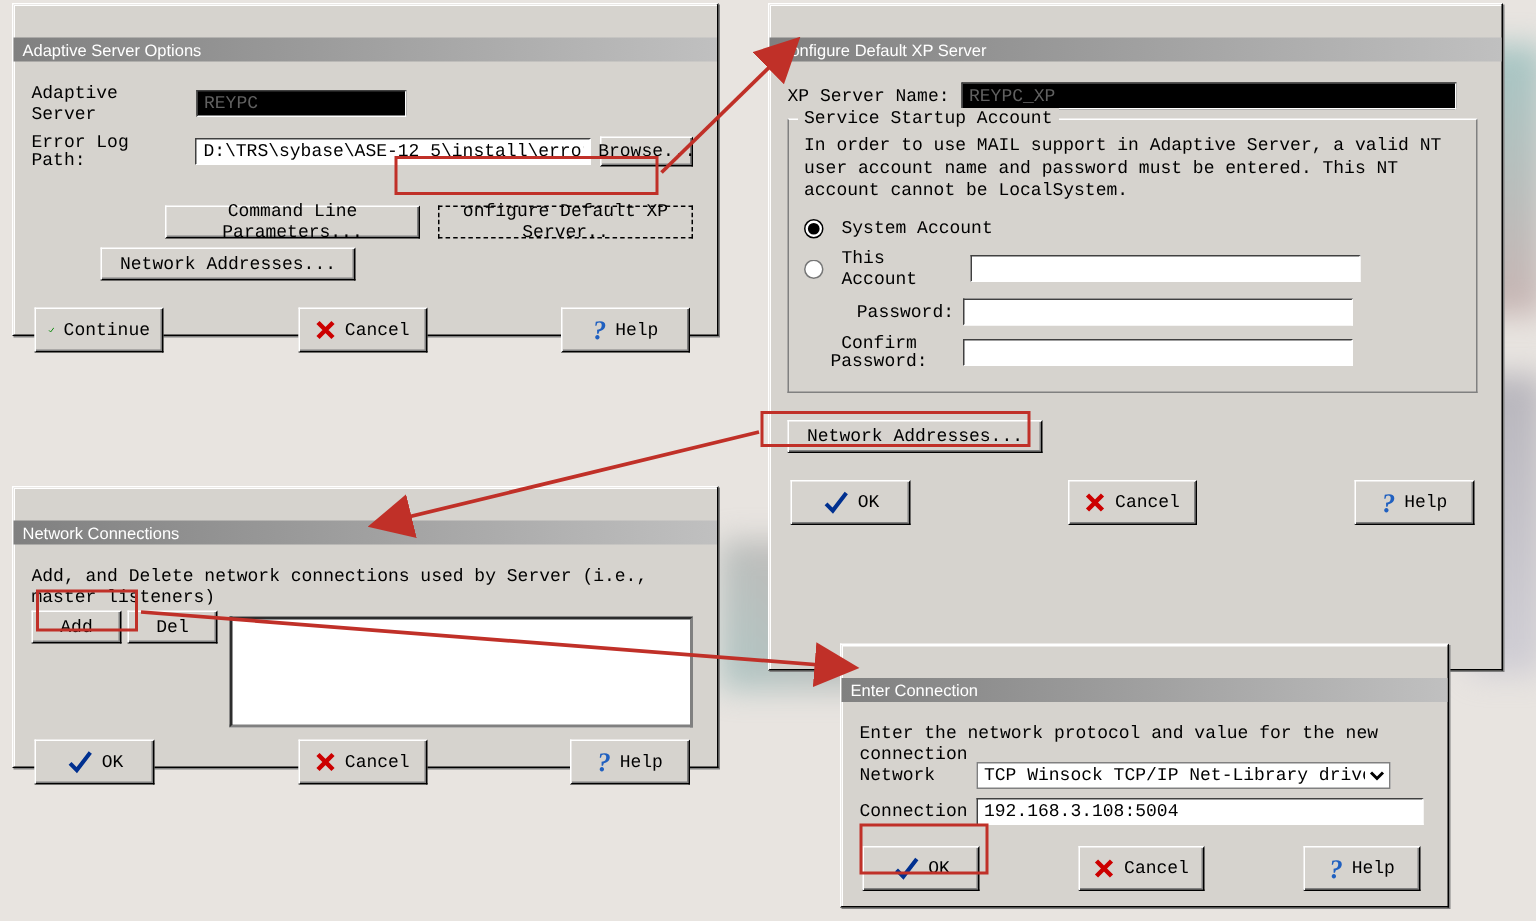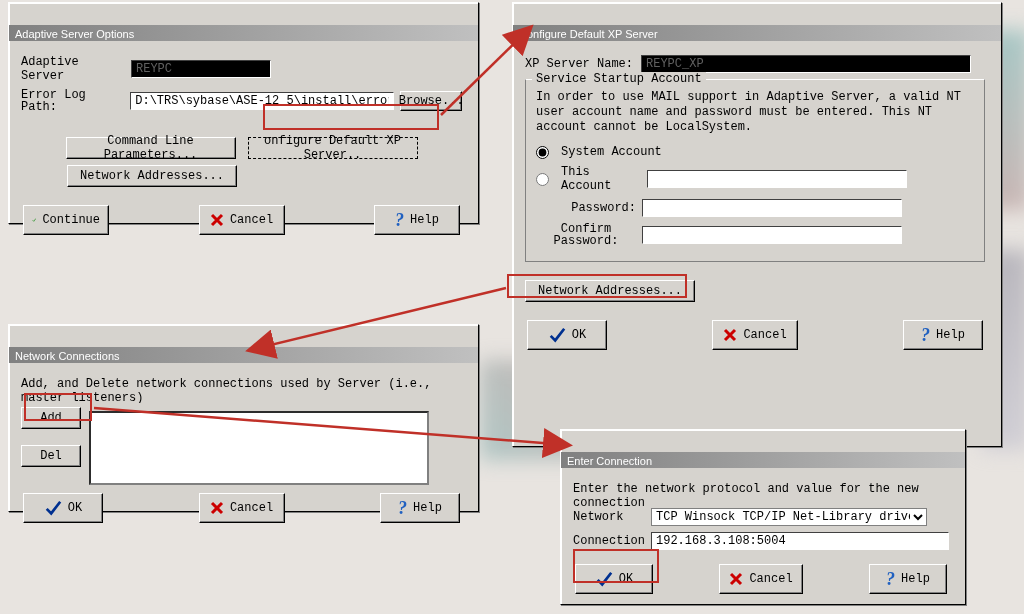--- a/index.html
+++ b/index.html
@@ -138,21 +138,21 @@
     <div class="row">
       <span class="lbl" style="width:104px">Adaptive Server</span>
       <input class="inp" style="width: 140px;" readonly="" value="REYPC">
     </div>
     <div class="row">
       <span class="lbl" style="width:104px; white-space:pre-line; line-height:12px">Error Log
 Path:</span>
       <input class="inp white" style="width: 266px;" value="D:\TRS\sybase\ASE-12_5\install\errorlog">
       <button class="btn" style="width:62px;height:20px;padding:0">Browse...</button>
     </div>
-    <div class="row" style="justify-content:center; gap:12px; margin-top:24px;">
+    <div class="row" style="justify-content:flex-end; gap:12px; margin-top:24px;">
       <button class="btn wide">Command Line Parameters...</button>
       <button class="btn wide" style="border:1px dashed #000; box-shadow:none;">onfigure Default XP Server..</button>
     </div>
     <div class="row" style="justify-content:flex-start; margin-left:46px; margin-top:4px;">
       <button class="btn wide">Network Addresses...</button>
     </div>
     <div class="footer">
       <button class="btn" style="width:86px;height:30px;">
         <svg class="icon-check" viewBox="0 0 20 20">
             <path d="M3 11 L8 16 L18 3" stroke="#0b8a0b" stroke-width="3" fill="none"></path>
@@ -224,21 +224,21 @@
       </button>
     </div>
   </div>
 </div>
 
 <div class="window" style="left:8px; top:324px; width:471px; height:188px;">
   <div class="titlebar">Network Connections</div>
   <div class="body">
     <div style="line-height:14px; margin-bottom:4px; height:26px; overflow:hidden;">Add, and Delete network connections used by Server (i.e., master listeners)</div>
     <div style="display:flex; gap:8px;">
-      <div style="display:flex; flex-direction:column; gap:16px;">
+      <div style="display:flex; gap:4px;">
         <button class="btn" style="width:60px">Add</button>
         <button class="btn" style="width:60px">Del</button>
       </div>
       <div class="listbox"></div>
     </div>
     <div class="footer" style="margin-top:8px;">
       <button class="btn" style="width:80px;height:30px;">
         <svg class="icon-check" viewBox="0 0 20 20">
             <path d="M3 11 L8 16 L18 3" stroke="#003090" stroke-width="3" fill="none"></path>
           </svg>

